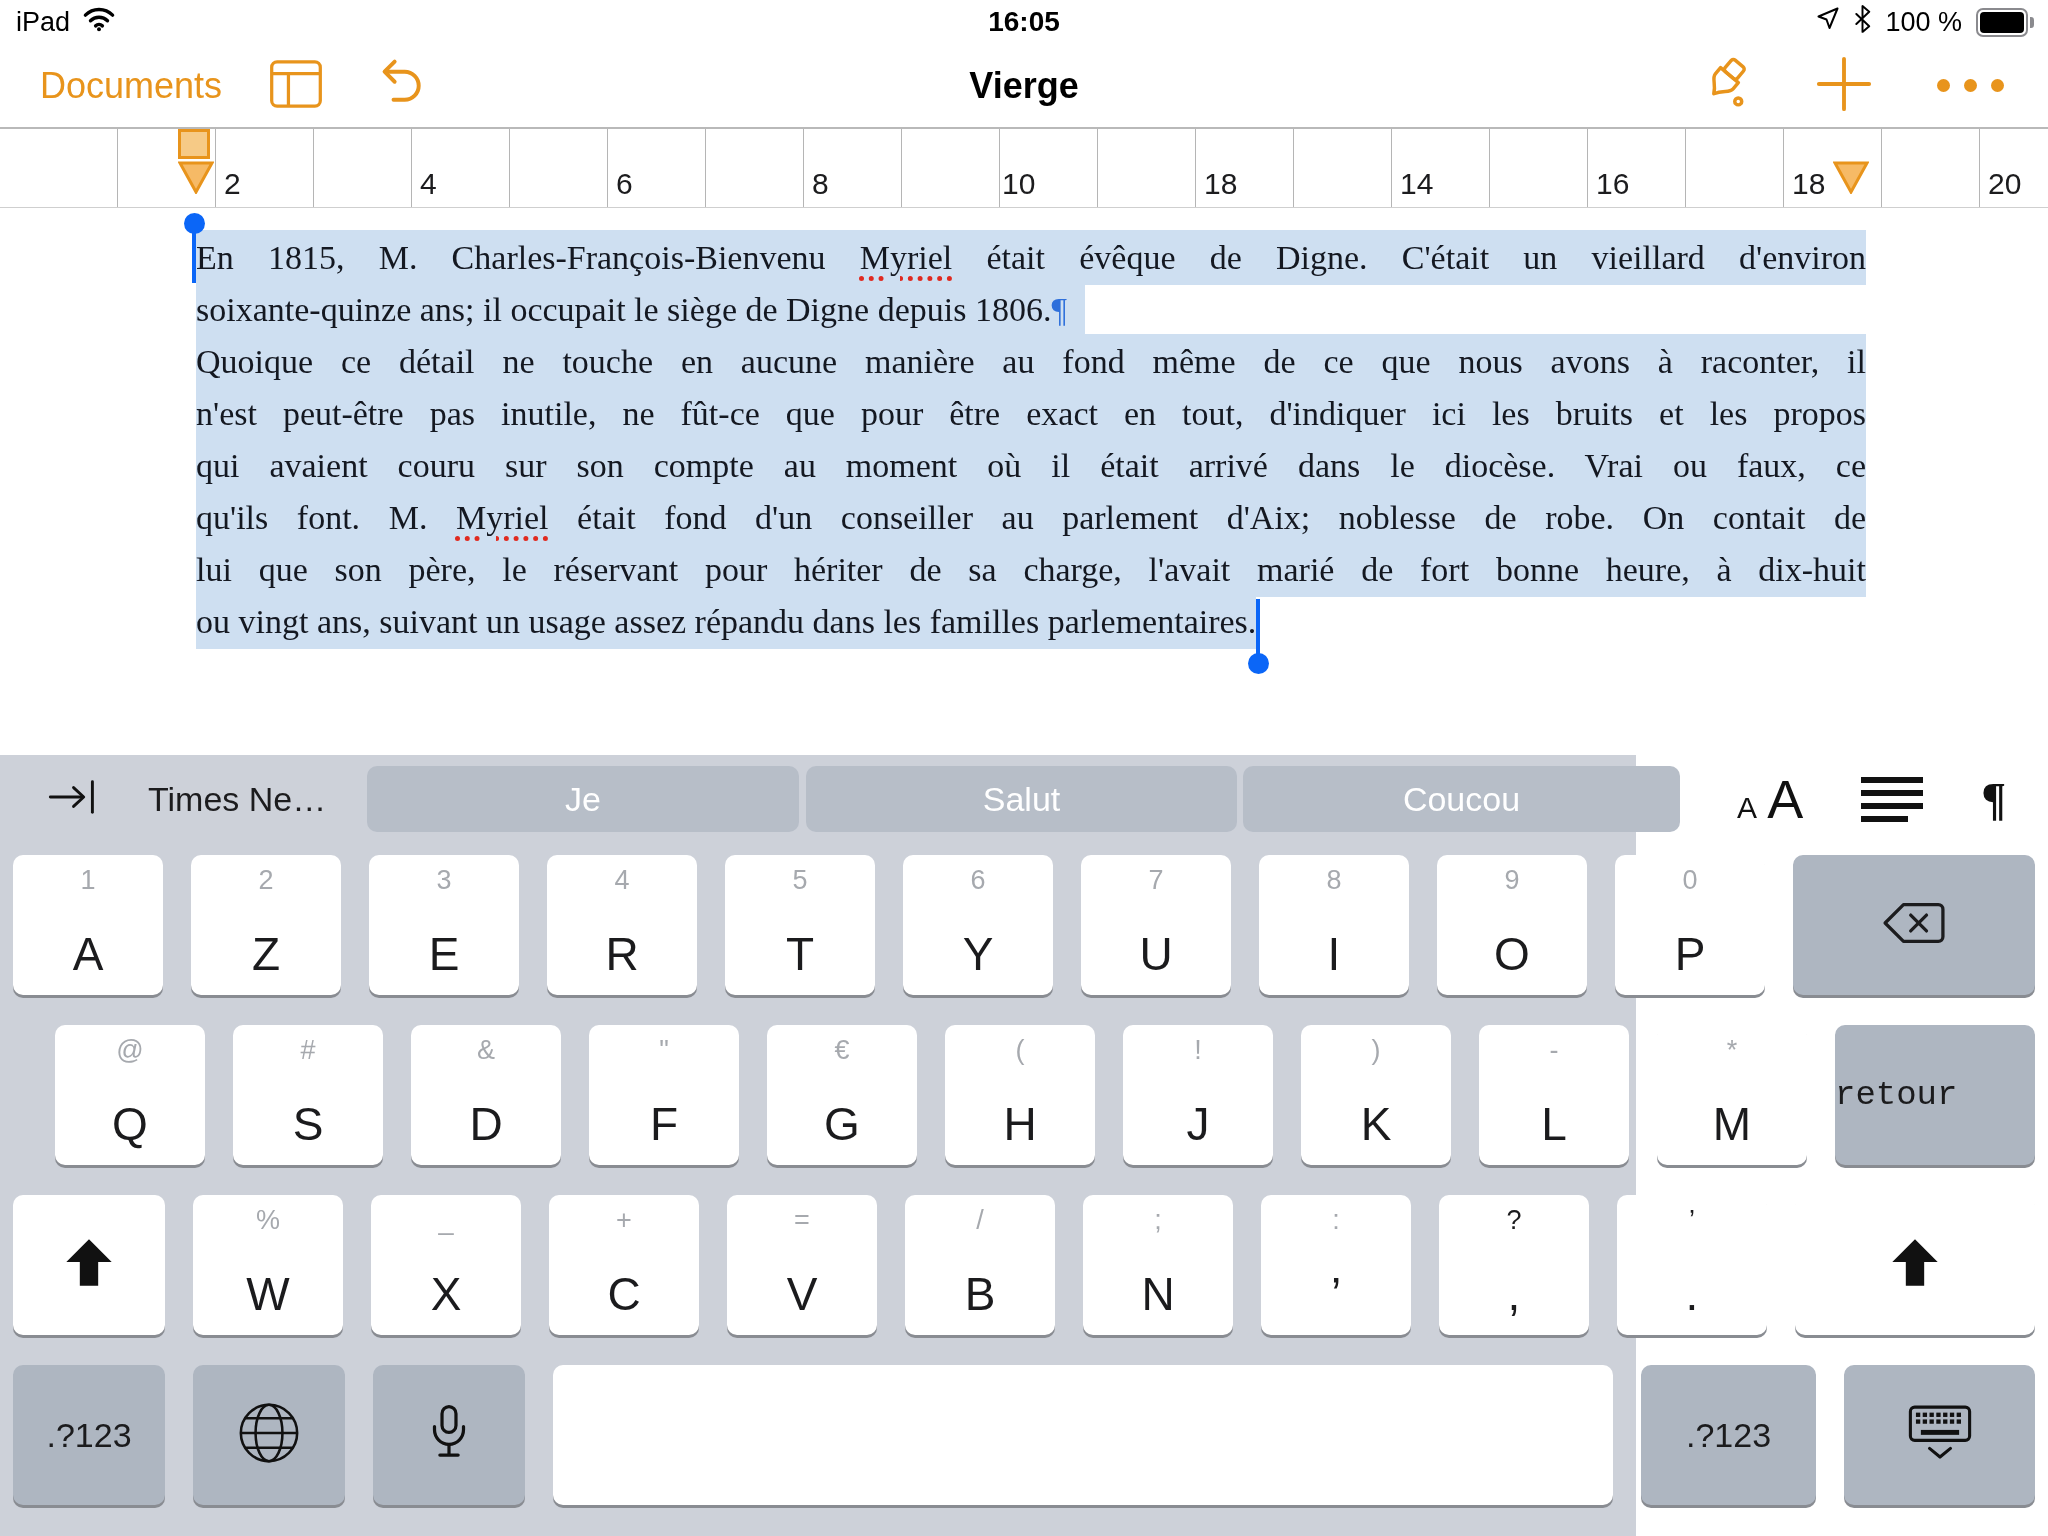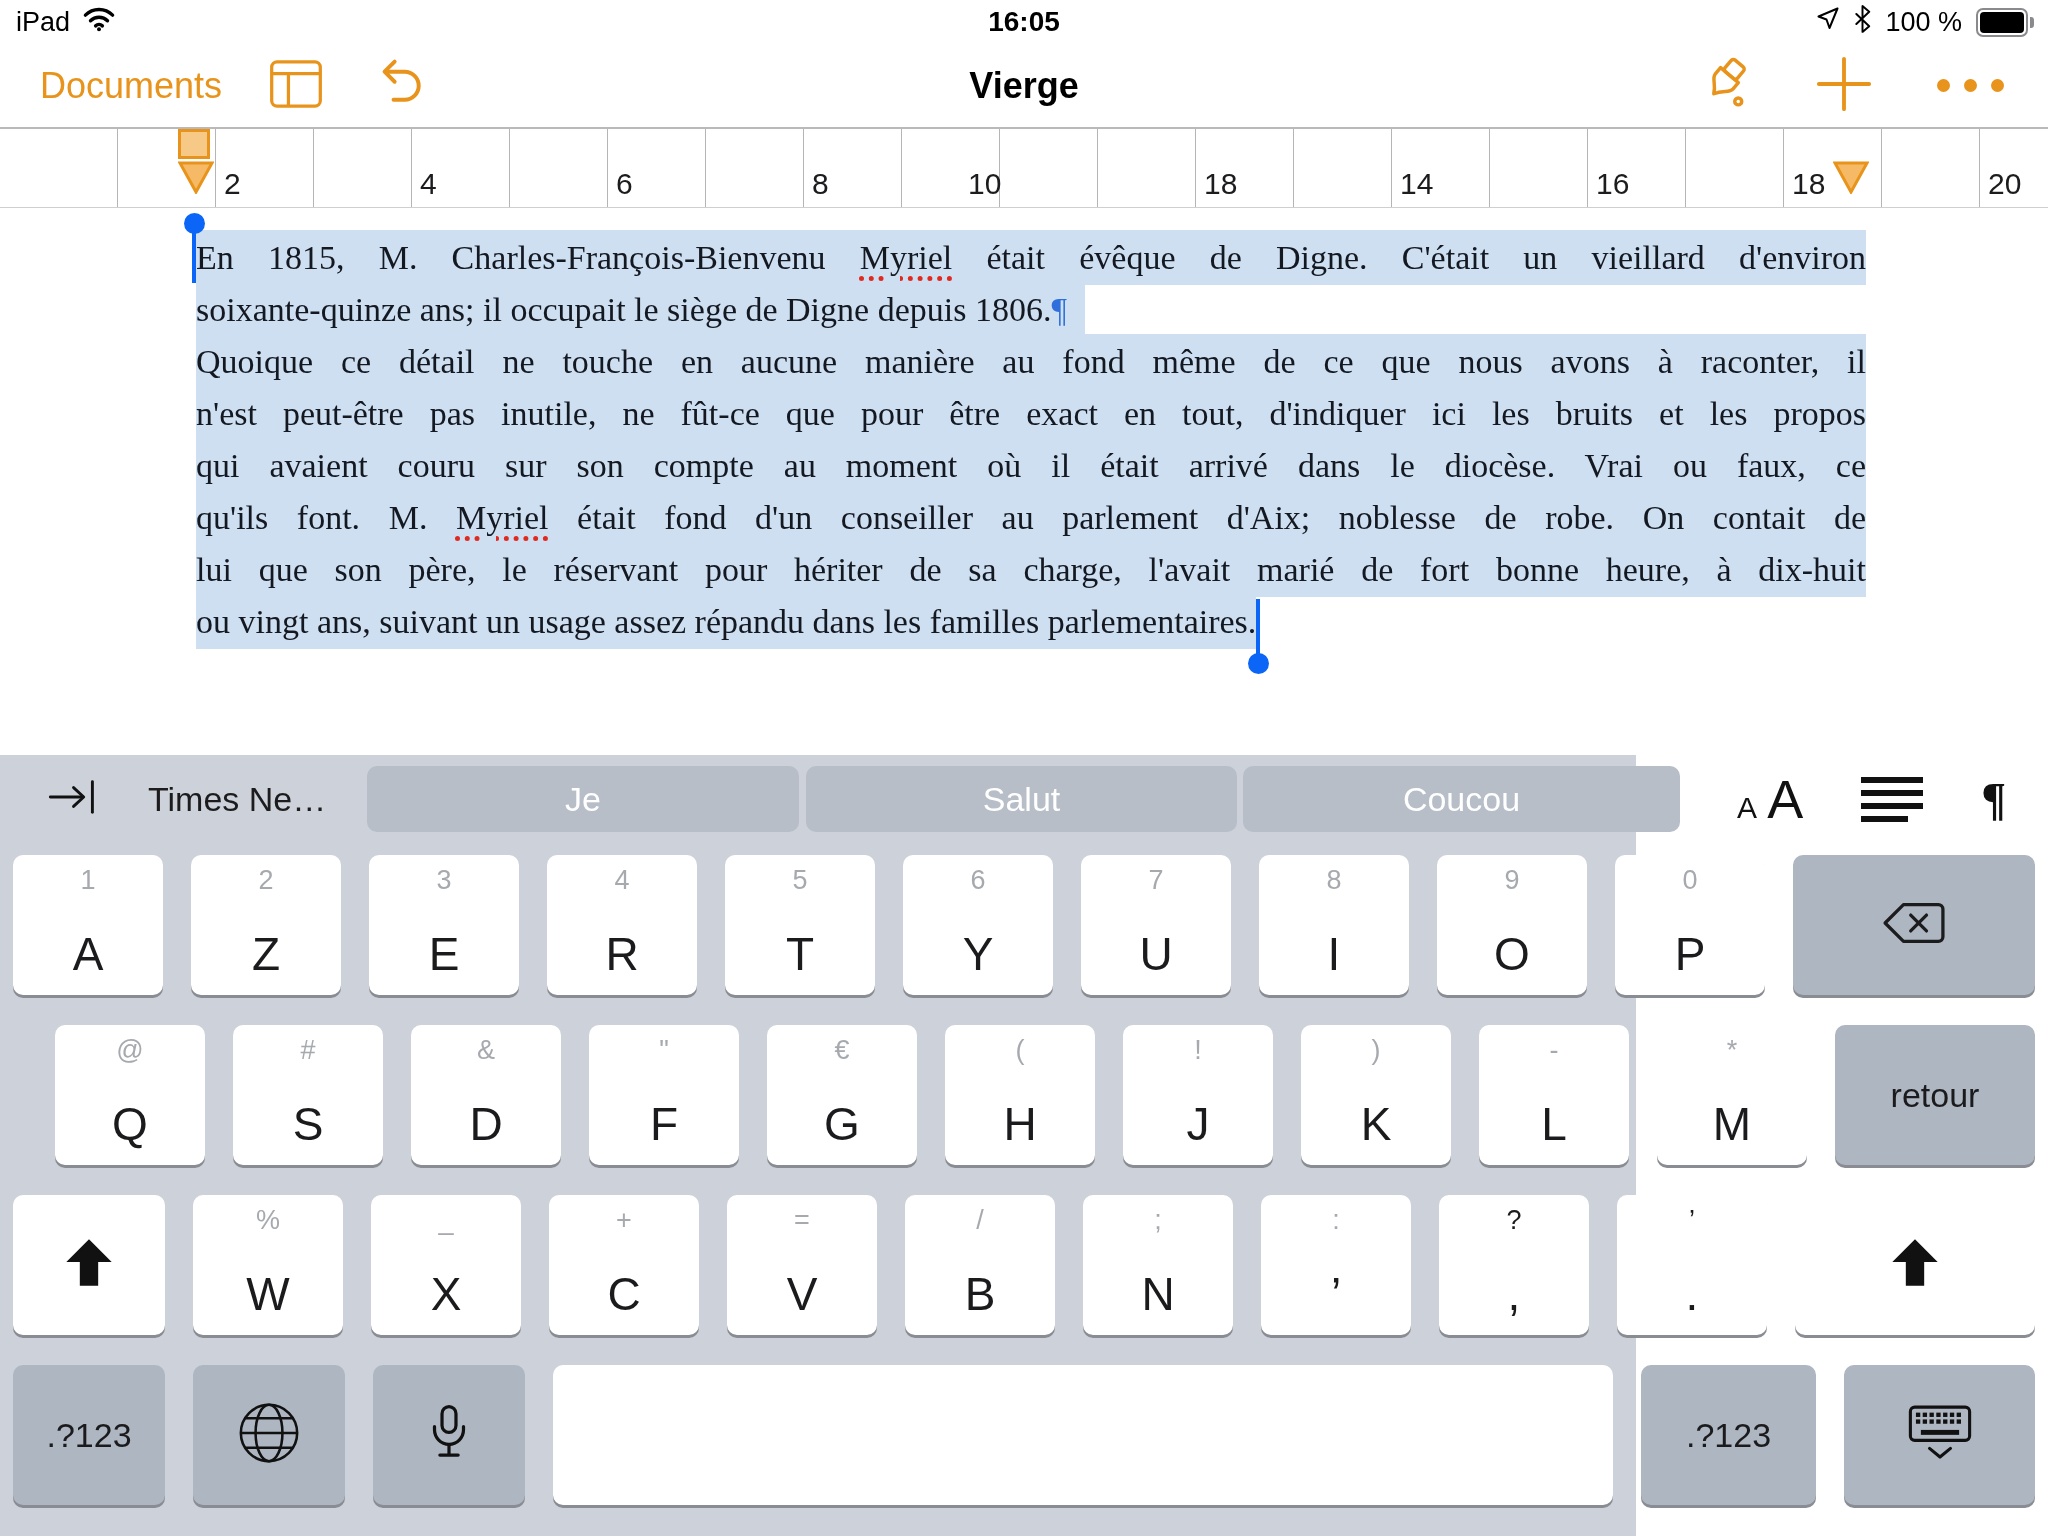--- a/index.html
+++ b/index.html
@@ -68,21 +68,21 @@
   .pilcrow-btn{font-size:46px;font-weight:600;color:#111;font-family:"Liberation Serif",serif;}
   .kb-rows{position:absolute;top:100px;left:13px;width:2022px;display:flex;
            flex-direction:column;gap:30px;}
   .kb-row{display:flex;column-gap:28px;}
   .kb-row.inset{margin-left:42px;}
   .key{position:relative;height:140px;background:#fff;border-radius:10px;
        box-shadow:0 3px 0 #898C92;box-sizing:border-box;}
   .key-gray{background:#AEB6C1;}
   .key--letter,.key--punct{width:150px;}
   .key--backspace{width:242px;display:flex;align-items:center;justify-content:center;}
-  .key--return{width:200px;display:flex;align-items:center;justify-content:center;}
+  .key--return{width:200px;display:flex;align-items:center;font-family:Liberation Mono, monospace;}
   .key--shift-left{width:152px;display:flex;align-items:center;justify-content:center;}
   .key--shift-right{width:240px;display:flex;align-items:center;justify-content:center;}
   .key--mod,.key--globe,.key--mic{width:152px;display:flex;align-items:center;justify-content:center;}
   .key--space{width:1060px;}
   .key--mod123{width:175px;display:flex;align-items:center;justify-content:center;}
   .key--dismiss{width:191px;display:flex;align-items:center;justify-content:center;}
   .key-alt{position:absolute;top:12px;left:0;right:0;text-align:center;
            font-size:27px;color:#A6A9AE;line-height:1;}
   .key-alt.black{color:#1b1b1d;}
   .key-main{position:absolute;left:0;right:0;bottom:18px;text-align:center;
@@ -185,21 +185,21 @@
       <div class="ruler-line" style="left: 1489px;"></div>
       <div class="ruler-line" style="left: 1587px;"></div>
       <div class="ruler-line" style="left: 1685px;"></div>
       <div class="ruler-line" style="left: 1783px;"></div>
       <div class="ruler-line" style="left: 1881px;"></div>
       <div class="ruler-line" style="left: 1979px;"></div>
       <div class="ruler-num" style="left: 224px;">2</div>
       <div class="ruler-num" style="left: 420px;">4</div>
       <div class="ruler-num" style="left: 616px;">6</div>
       <div class="ruler-num" style="left: 812px;">8</div>
-      <div class="ruler-num" style="left: 968px; margin-top: 36px;">10</div>
+      <div class="ruler-num" style="left: 1002px; margin-top: 36px;">10</div>
       <div class="ruler-num" style="left: 1204px;">18</div>
       <div class="ruler-num" style="left: 1400px;">14</div>
       <div class="ruler-num" style="left: 1596px;">16</div>
       <div class="ruler-num" style="left: 1792px;">18</div>
       <div class="ruler-num" style="left: 1988px;">20</div>
     </div>
   <div class="ruler-square"></div>
   <div class="ruler-tri" style="left:178px">
     <svg width="36" height="33" viewBox="0 0 36 33">
         <polygon points="2,2 34,2 18,31" fill="#F6BA66" stroke="#E8941C" stroke-width="3"></polygon>

